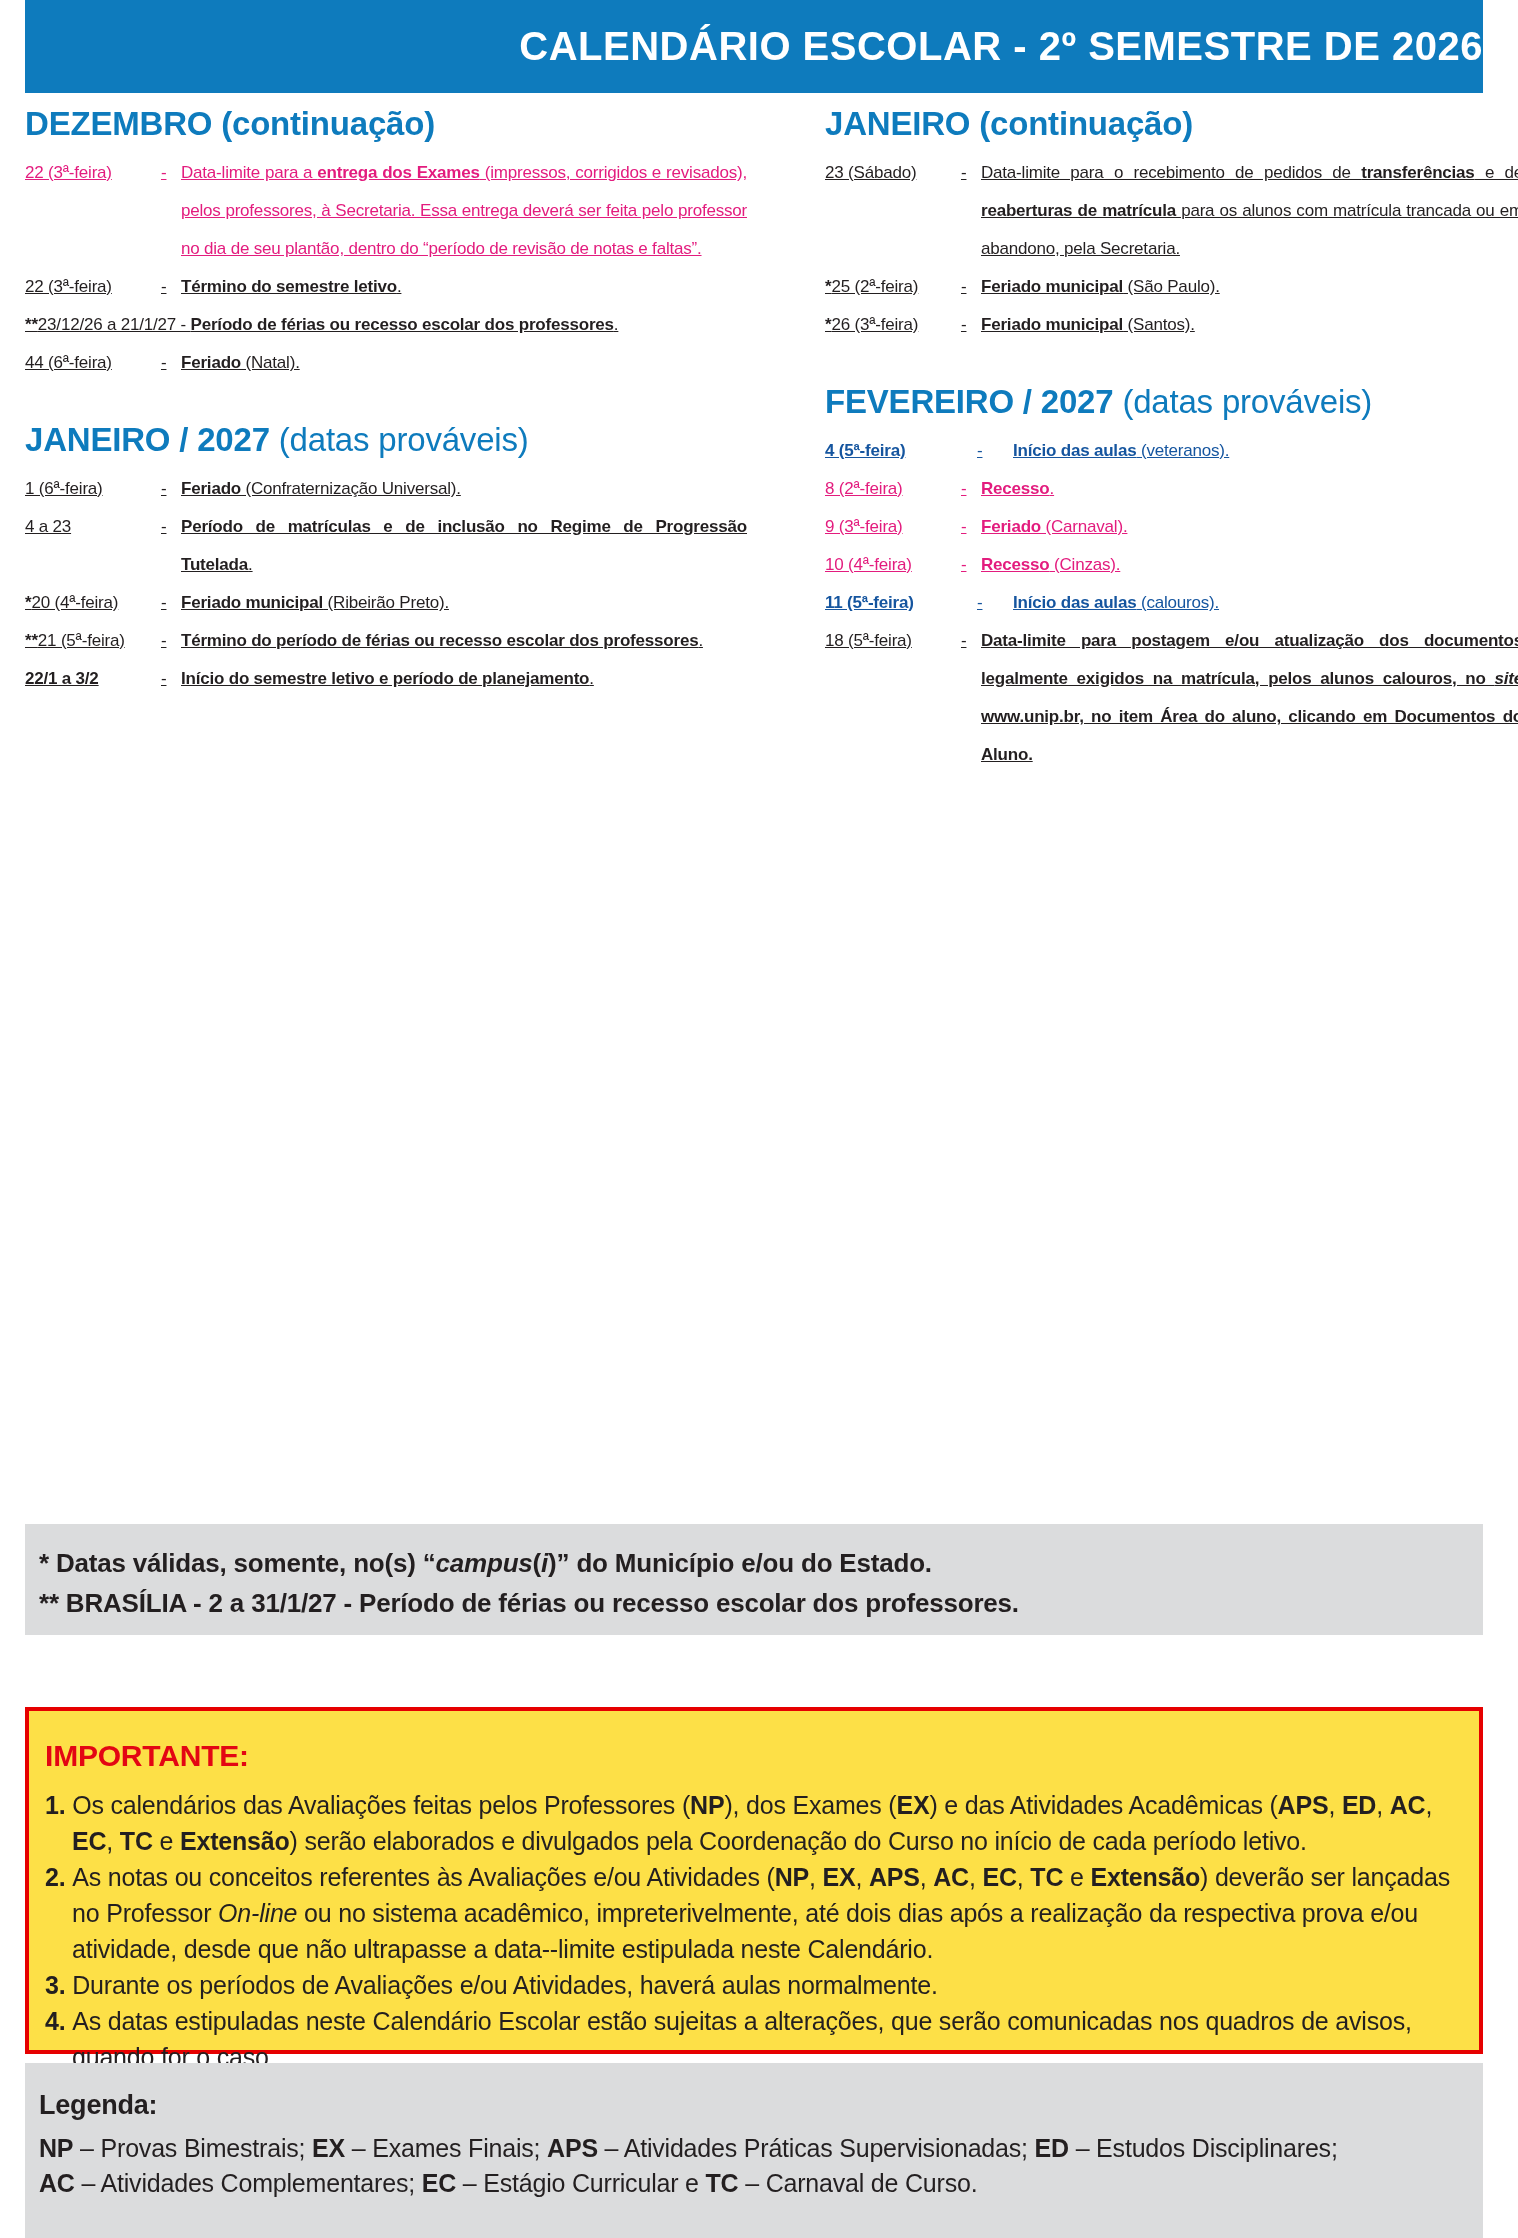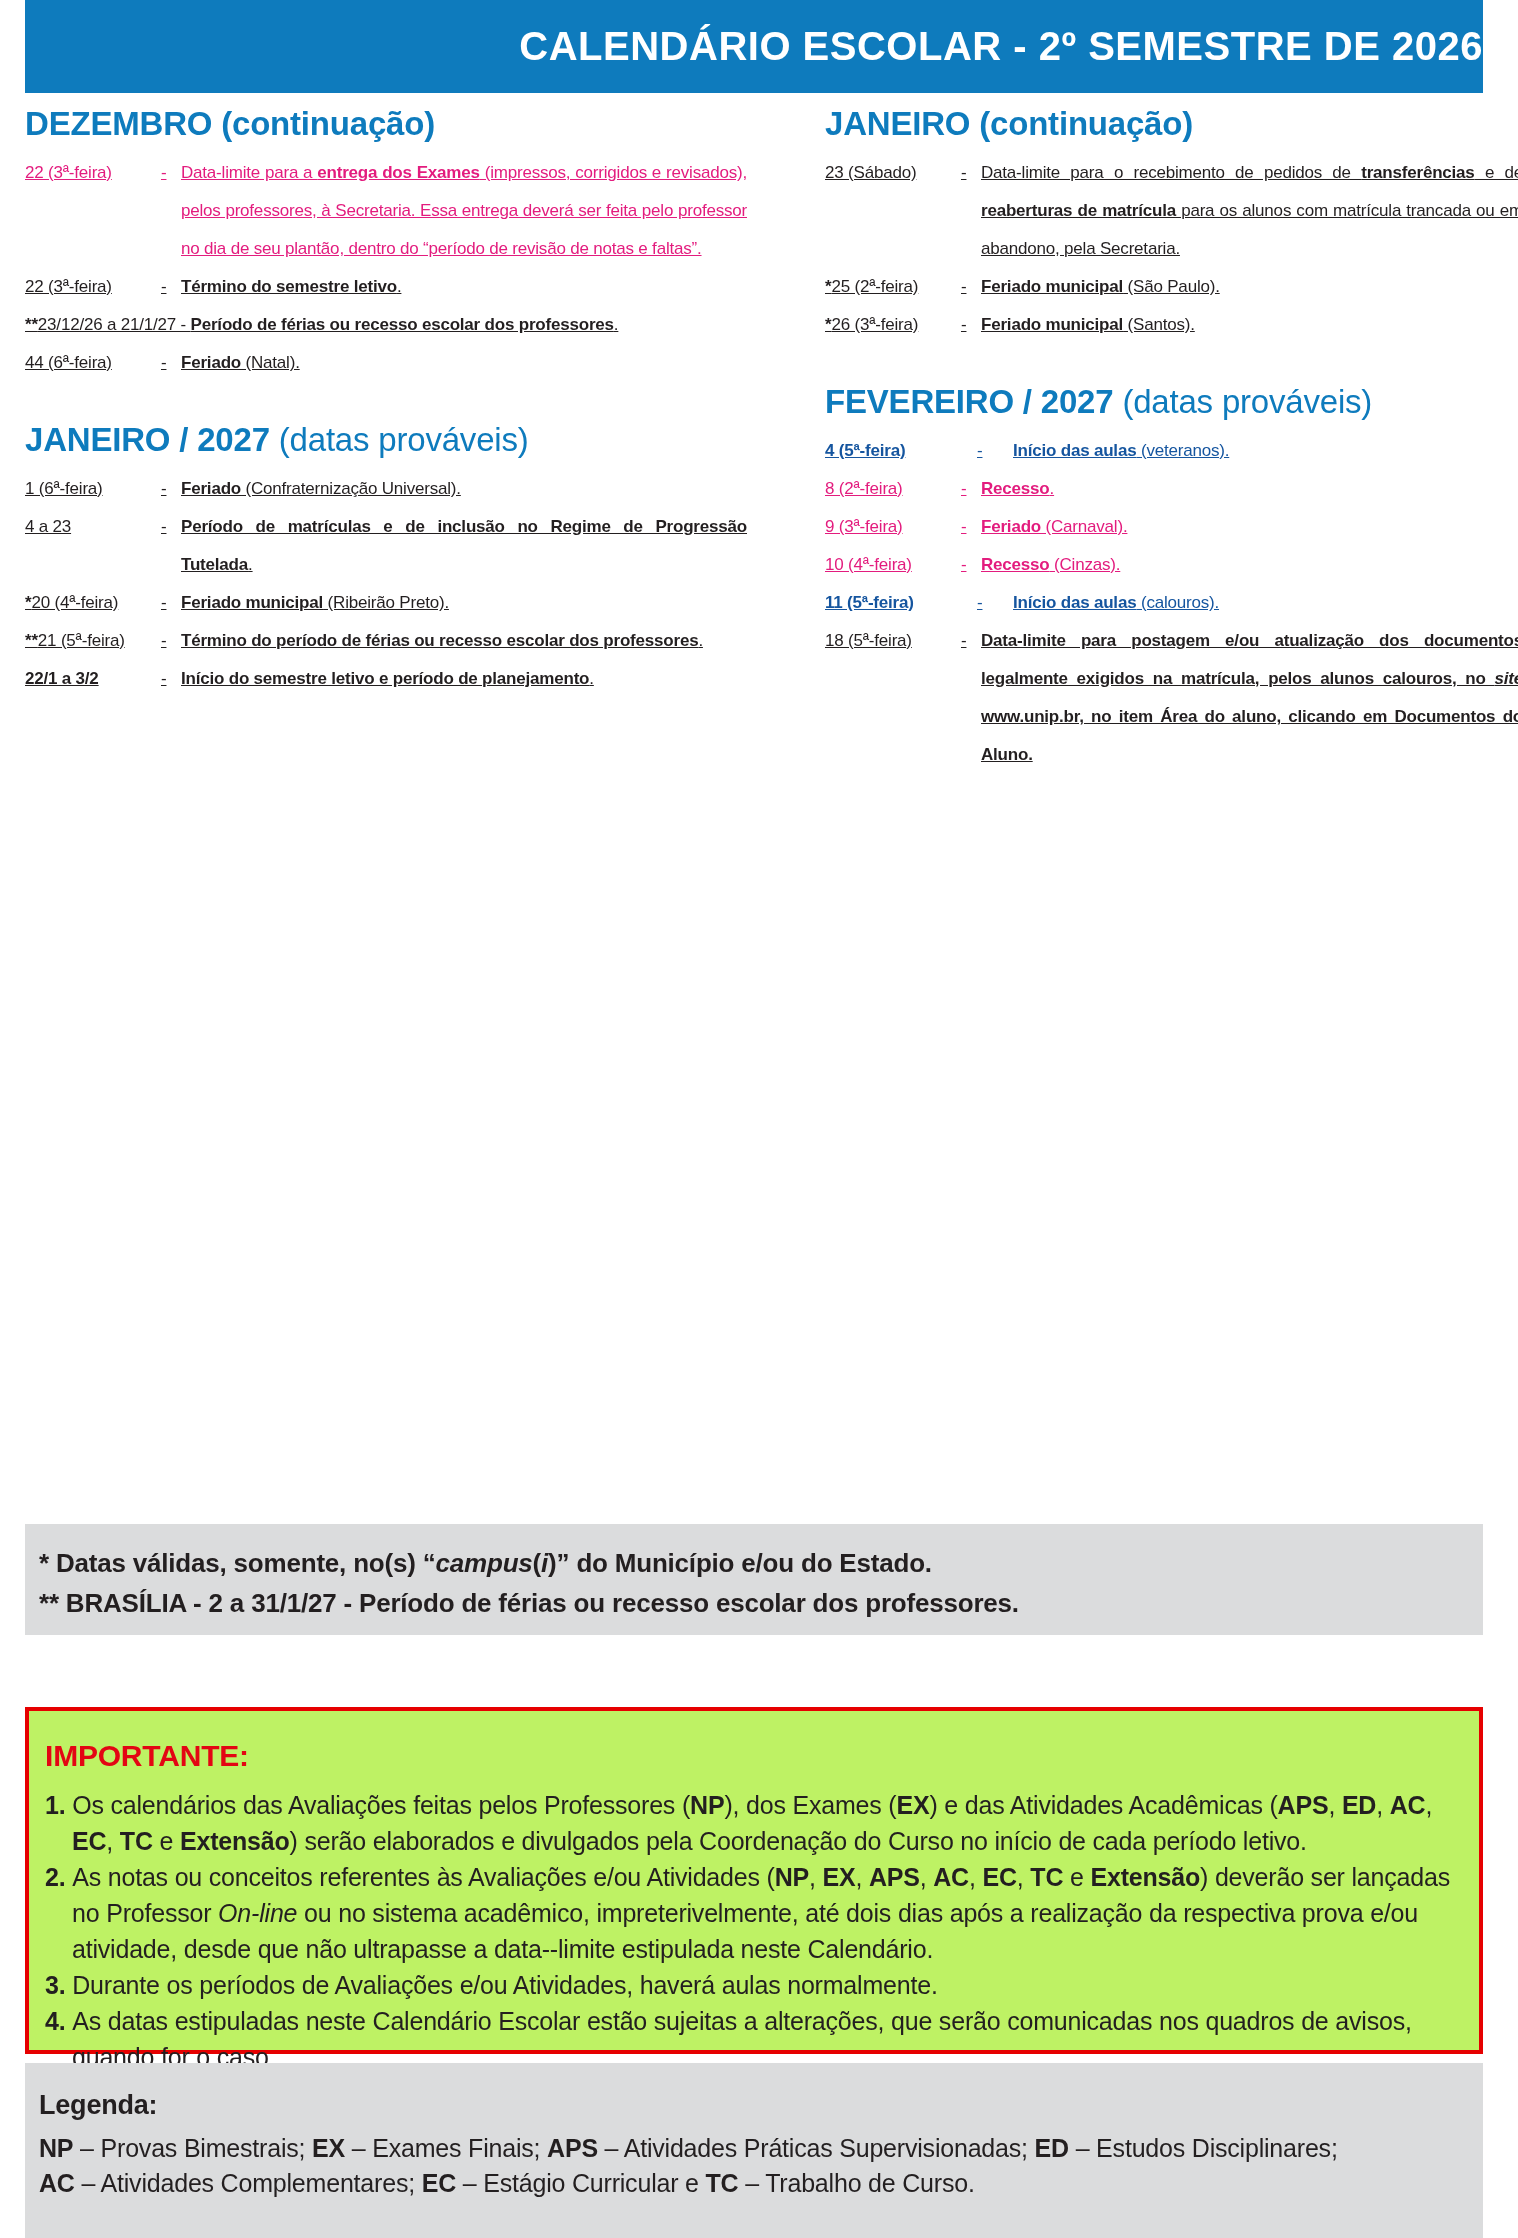--- a/index.html
+++ b/index.html
@@ -26,21 +26,21 @@
   .row.wide{display:block;text-align:justify;padding-left:165px;text-indent:-165px;}
   .c-pink{color:var(--pink);}
   .c-blue{color:var(--dblue);gap:16px;}
   .c-ink{color:var(--ink);}
 
   .band{position:absolute;left:25px;width:1458px;background:var(--gray);box-sizing:border-box;}
   .footnotes{top:1524px;height:111px;padding:19px 18px 0 14px;}
   .fn-line{font-size:26px;line-height:40px;}
 
   .important{position:absolute;left:25px;top:1707px;width:1458px;height:347px;box-sizing:border-box;
-             border:4px solid var(--red-border);padding:28px 16px 12px 16px;background:#bef264;}
+             border:4px solid var(--red-border);padding:28px 16px 12px 16px;background:#fde047;}
   .imp-title{color:var(--red);font-size:30px;line-height:34px;font-weight:bold;margin-bottom:14px;}
   .imp-item{font-size:25px;line-height:36px;padding-left:27px;text-indent:-27px;}
   .imp-item .num{font-weight:bold;}
 
   .legend{top:2063px;height:176px;padding:26px 18px 0 14px;}
   .legend-title{font-size:27px;line-height:32px;font-weight:bold;margin-bottom:10px;}
   .legend-line{font-size:25px;line-height:35px;}
 </style>
 </head>
 <body>
@@ -165,16 +165,16 @@
         <div class="imp-item"><span class="num">2. </span><span class="">As notas ou conceitos referentes às Avaliações e/ou Atividades (</span><span class="b ">NP</span><span class="">, </span><span class="b ">EX</span><span class="">, </span><span class="b ">APS</span><span class="">, </span><span class="b ">AC</span><span class="">, </span><span class="b ">EC</span><span class="">, </span><span class="b ">TC</span><span class=""> e </span><span class="b ">Extensão</span><span class="">) deverão ser lançadas no Professor </span><span class="i">On-line</span><span class=""> ou no sistema acadêmico, impreterivelmente, até dois dias após a realização da respectiva prova e/ou atividade, desde que não ultrapasse a data--limite estipulada neste Calendário.</span></div>
         <div class="imp-item"><span class="num">3. </span><span class="">Durante os períodos de Avaliações e/ou Atividades, haverá aulas normalmente.</span></div>
         <div class="imp-item"><span class="num">4. </span><span class="">As datas estipuladas neste Calendário Escolar estão sujeitas a alterações, que serão comunicadas nos quadros de avisos, quando for o caso.</span></div>
       </div>
   </div>
 
   <div class="band legend">
     <div class="legend-title">Legenda:</div>
     <div id="legend-lines">
         <div class="legend-line"><span class="b ">NP</span><span class=""> – Provas Bimestrais; </span><span class="b ">EX</span><span class=""> – Exames Finais; </span><span class="b ">APS</span><span class=""> – Atividades Práticas Supervisionadas; </span><span class="b ">ED</span><span class=""> – Estudos Disciplinares;</span></div>
-        <div class="legend-line"><span class="b ">AC</span><span class=""> – Atividades Complementares; </span><span class="b ">EC</span><span class=""> – Estágio Curricular e </span><span class="b ">TC</span><span class=""> – Trabalho de Curso.</span></div>
+        <div class="legend-line"><span class="b ">AC</span><span class=""> – Atividades Complementares; </span><span class="b ">EC</span><span class=""> – Estágio Curricular e </span><span class="b ">TC</span><span class=""> – Carnaval de Curso.</span></div>
       </div>
   </div>
 </div>
 
 </body></html>

